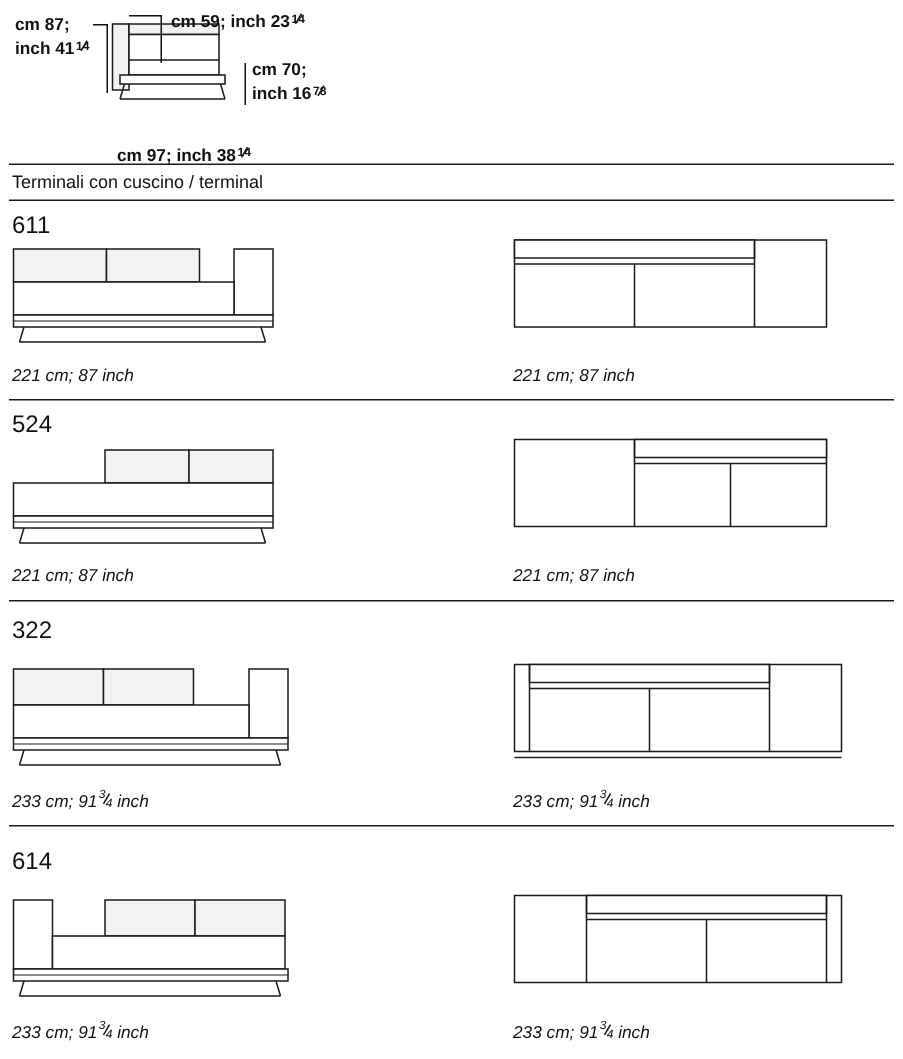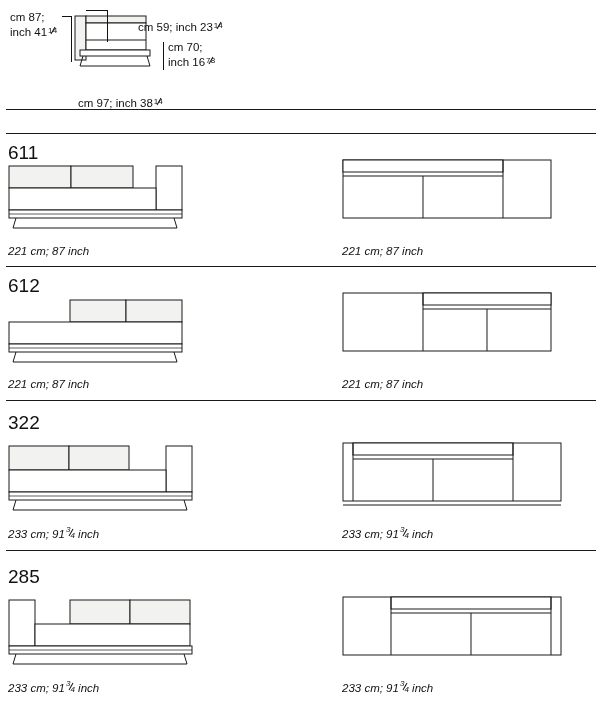--- a/index.html
+++ b/index.html
@@ -55,21 +55,21 @@
     width: 8px;
     height: 1px;
     background: #111;
     transform: rotate(-60deg);
   }
 
   
   .header-zone {
     position: absolute;
     left: 0; top: 0;
-    width: 580px; height: 112px;
+    width: 580px; height: 112px; font-weight: bold;
   }
   .hdr-label {
     position: absolute;
     text-align: left;
   }
 
   
   .hdr-sofa {
     position: absolute;
     left: 74px;
@@ -95,21 +95,21 @@
   .sec-title {
     position: absolute;
     left: 8px;
     font-size: 12px;
     color: #111;
     white-space: nowrap;
   }
   .row-code {
     position: absolute;
     left: 8px;
-    font-size: 19px;
+    font-size: 16px;
     color: #111;
   }
   .row-cap {
     position: absolute;
     font-size: 11.5px;
     color: #111;
     white-space: nowrap;
     font-style: italic;
   }
   .thin-rule {
@@ -151,38 +151,39 @@
     </div>
 
     <div class="hdr-label dim-text" style="left:10px; top:10px;">
       <div><span>cm 87;</span></div>
       <div><span>inch 41</span><span class="frac"><span class="num">1</span><span class="bar"></span><span class="den">4</span></span></div>
     </div>
 
     <div class="lead" style="left:71px; top:16px; width:1px; height:46px;"></div>
     <div class="lead" style="left:62px; top:16px; width:10px; height:1px;"></div>
 
-    <div class="hdr-label dim-text" style="left:114px; top:20px;margin-left:24px;">
+    <div class="hdr-label dim-text" style="left:114px; top:7px;">
       <span>cm 59; inch 23</span><span class="frac"><span class="num">1</span><span class="bar"></span><span class="den">4</span></span>
     </div>
     <div class="lead" style="left:107px; top:10px; width:1px; height:32px;"></div>
     <div class="lead" style="left:86px; top:10px; width:22px; height:1px;"></div>
 
     <div class="hdr-label dim-text" style="left:168px; top:40px;">
       <div><span>cm 70;</span></div>
       <div><span>inch 16</span><span class="frac"><span class="num">7</span><span class="bar"></span><span class="den">8</span></span></div>
     </div>
     <div class="lead" style="left:163px; top:42px; width:1px; height:28px;"></div>
 
     <div class="hdr-label dim-text" style="left:78px; top:84px;margin-top:12px;">
       <span>cm 97; inch 38</span><span class="frac"><span class="num">1</span><span class="bar"></span><span class="den">4</span></span>
     </div>
   </div>
 
   <div class="sec-rule" style="top:109px;"></div>
+  <div class="sec-title" style="top:114px;">Terminali con cuscino / terminal</div>
   <div class="sec-rule" style="top:133px;"></div>
 
   <div class="row-code" style="top:142px;">611</div>
 
   <div class="drw" style="left:8px; top:162px;">
     <svg width="180" height="78" viewBox="0 0 180 78">
 
       <rect x="1" y="4" width="62" height="22" fill="#f2f2f0" stroke="#1a1a1a" stroke-width="1"></rect>
       <rect x="63" y="4" width="62" height="22" fill="#f2f2f0" stroke="#1a1a1a" stroke-width="1"></rect>
 
@@ -206,21 +207,21 @@
       <rect x="1" y="1" width="160" height="12" fill="#ffffff" stroke="#1a1a1a" stroke-width="1"></rect>
       <line x1="1" y1="17" x2="161" y2="17" stroke="#1a1a1a" stroke-width="1"></line>
       <line x1="81" y1="17" x2="81" y2="59" stroke="#1a1a1a" stroke-width="1"></line>
       <line x1="161" y1="1" x2="161" y2="59" stroke="#1a1a1a" stroke-width="1"></line>
     </svg>
   </div>
   <div class="row-cap" style="left:342px; top:245px;">221 cm; 87 inch</div>
 
   <div class="thin-rule" style="top:266px;"></div>
 
-  <div class="row-code" style="top:275px;">612</div>
+  <div class="row-code" style="top:275px;">524</div>
 
   <div class="drw" style="left:8px; top:296px;">
     <svg width="180" height="78" viewBox="0 0 180 78">
 
       <rect x="62" y="4" width="56" height="22" fill="#f2f2f0" stroke="#1a1a1a" stroke-width="1"></rect>
       <rect x="118" y="4" width="56" height="22" fill="#f2f2f0" stroke="#1a1a1a" stroke-width="1"></rect>
 
       <rect x="1" y="26" width="173" height="22" fill="#ffffff" stroke="#1a1a1a" stroke-width="1"></rect>
 
       <rect x="1" y="48" width="173" height="8" fill="#ffffff" stroke="#1a1a1a" stroke-width="1"></rect>
@@ -274,21 +275,21 @@
       <line x1="171" y1="9" x2="171" y2="67" stroke="#1a1a1a" stroke-width="1"></line>
       <line x1="1" y1="71" x2="219" y2="71" stroke="#1a1a1a" stroke-width="1"></line>
     </svg>
   </div>
   <div class="row-cap" style="left:342px; top:527px;">
     <span>233 cm; 91</span><span class="frac"><span class="num">3</span><span class="bar"></span><span class="den">4</span></span> <span>inch</span>
   </div>
 
   <div class="thin-rule" style="top:550px;"></div>
 
-  <div class="row-code" style="top:566px;">285</div>
+  <div class="row-code" style="top:566px;">614</div>
 
   <div class="drw" style="left:8px; top:596px;">
     <svg width="190" height="80" viewBox="0 0 190 80">
       <rect x="62" y="4" width="60" height="24" fill="#f2f2f0" stroke="#1a1a1a" stroke-width="1"></rect>
       <rect x="122" y="4" width="60" height="24" fill="#f2f2f0" stroke="#1a1a1a" stroke-width="1"></rect>
       <rect x="1" y="4" width="26" height="46" fill="#ffffff" stroke="#1a1a1a" stroke-width="1"></rect>
       <rect x="27" y="28" width="155" height="22" fill="#ffffff" stroke="#1a1a1a" stroke-width="1"></rect>
       <rect x="1" y="50" width="183" height="8" fill="#ffffff" stroke="#1a1a1a" stroke-width="1"></rect>
       <line x1="1" y1="54" x2="184" y2="54" stroke="#1a1a1a" stroke-width="0.7"></line>
       <line x1="8" y1="58" x2="5" y2="68" stroke="#1a1a1a" stroke-width="1"></line>

